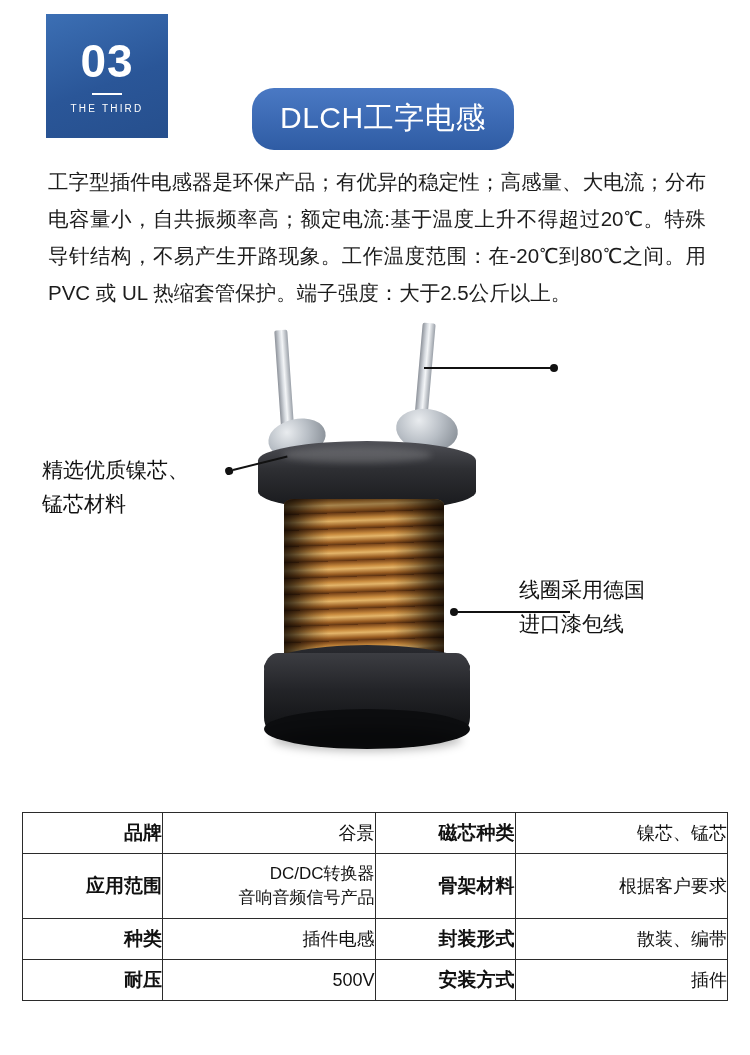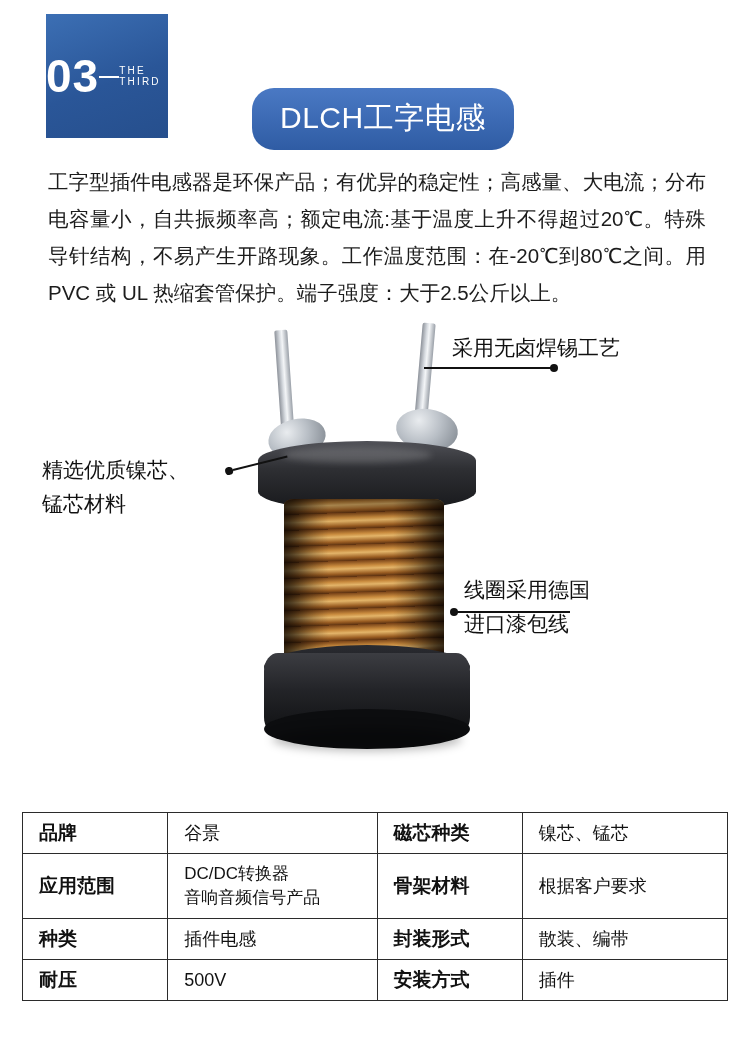--- a/index.html
+++ b/index.html
@@ -22,20 +22,21 @@
     height: 155px;
   }
   .badge {
     position: absolute;
     left: 46px;
     top: 14px;
     width: 122px;
     height: 124px;
     background: linear-gradient(160deg, #3c6fb4 0%, #2a5698 55%, #264f8d 100%);
     display: flex;
+    flex-direction: column;
     align-items: center;
     justify-content: center;
   }
   .badge-number {
     color: #ffffff;
     font-size: 46px;
     font-weight: bold;
     line-height: 1;
     letter-spacing: 1px;
   }
@@ -81,21 +82,21 @@
 
   .callout {
     position: absolute;
     font-size: 21px;
     color: #111111;
     line-height: 34px;
     white-space: nowrap;
   }
   .callout-top-right { left: 452px; top: 8px; }
   .callout-left      { left: 42px;  top: 130px; }
-  .callout-right     { left: 464px; top: 250px; }
+  .callout-right     { left: 519px; top: 250px; }
 
   .leader {
     position: absolute;
     height: 2px;
     background: #111111;
   }
   .leader::after {
     content: "";
     position: absolute;
     width: 8px;
@@ -227,23 +228,23 @@
     width: 706px;
   }
   table.spec {
     border-collapse: collapse;
     width: 100%;
     font-size: 18px;
     color: #111111;
   }
   table.spec td {
     border: 1.5px solid #2b2b2b;
-    text-align: left;
+    text-align: right;
     vertical-align: middle;
-    padding: 8px 16px;
+    padding: 8px 0;
     line-height: 24px;
   }
   td.key {
     font-weight: bold;
     font-size: 19px;
     width: 140px;
   }
   td.val {
     width: 213px;
   }
@@ -277,21 +278,20 @@
     <div class="core-top-hl"></div>
     <div class="coil"></div>
     <div class="coil-shadow"></div>
     <div class="core-bottom-ellipse"></div>
     <div class="core-bottom"></div>
     <div class="core-bottom-foot"></div>
     <div class="ground-shadow"></div>
   </div>
 
   <div class="leader leader-tr"></div>
-  <div class="callout callout-top-right">采用无卤焊锡工艺</div>
 
   <div class="leader leader-l"></div>
   <div class="callout callout-left">
     <div>精选优质镍芯、</div>
     <div>锰芯材料</div>
   </div>
 
   <div class="leader leader-r"></div>
   <div class="callout callout-right">
     <div>线圈采用德国</div>

